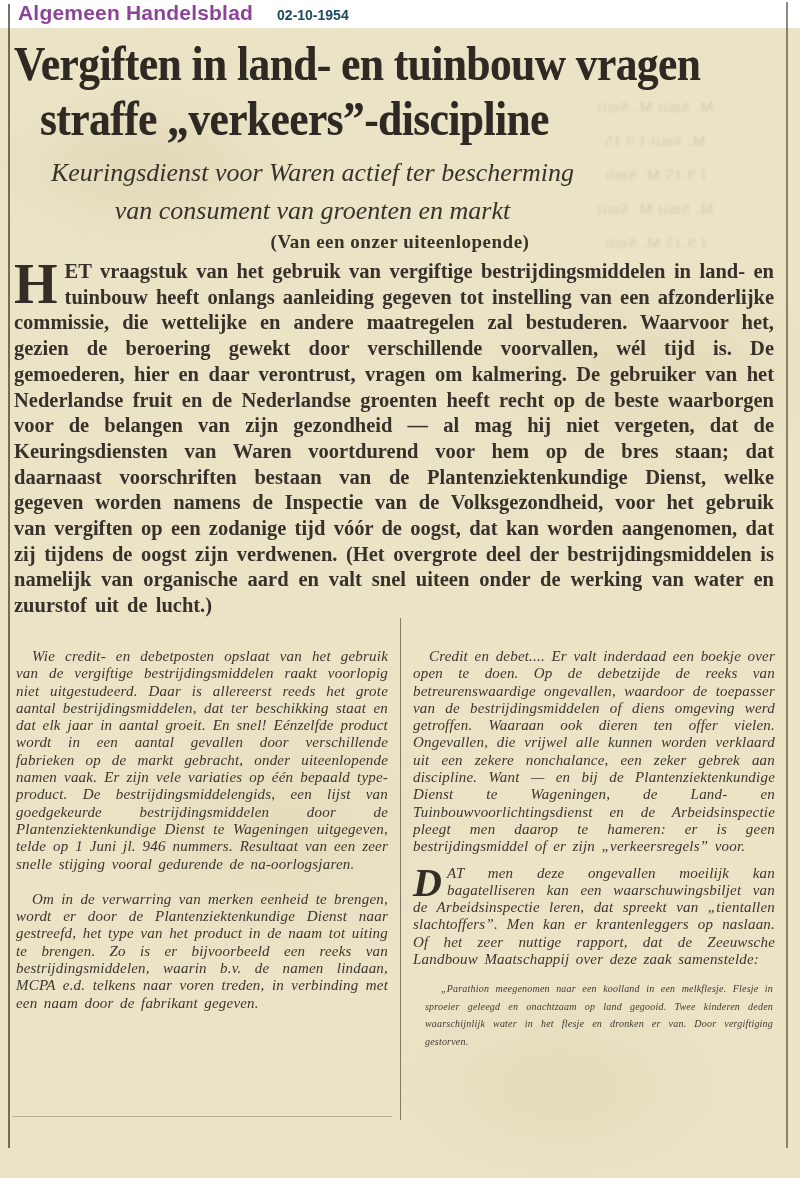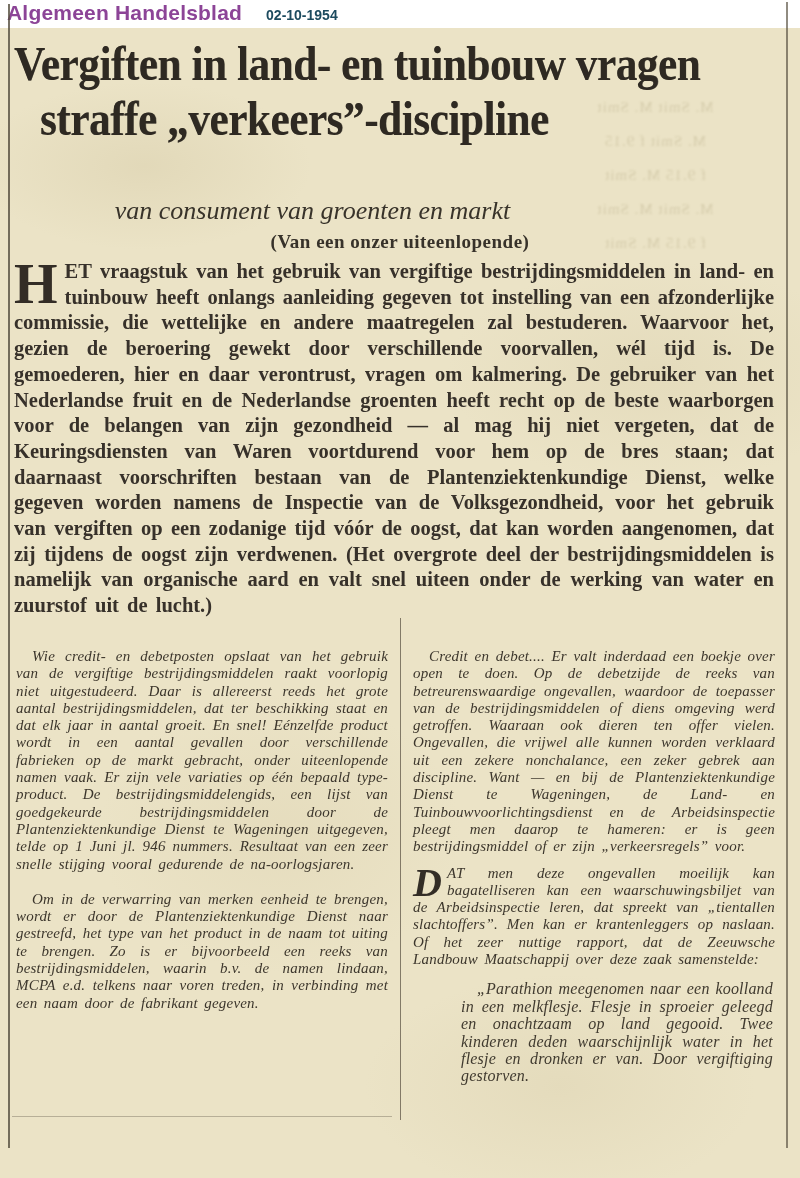--- a/index.html
+++ b/index.html
@@ -18,21 +18,21 @@
     font-family:"Liberation Serif","DejaVu Serif",serif;
     color:var(--ink);
   }
   
   .src-header{
     position:absolute;top:0;left:0;width:800px;height:28px;background:#ffffff;
     display:flex;align-items:baseline;
     font-family:"Liberation Sans","DejaVu Sans",sans-serif;
   }
   .pub-name{
-    margin-left:7px;font-size:21px;font-weight:bold;color:var(--publication-name);
+    margin-left:18px;font-size:21px;font-weight:bold;color:var(--publication-name);
     letter-spacing:0.2px;line-height:26px;
   }
   .pub-date{
     margin-left:24px;font-size:14px;font-weight:bold;color:var(--date);
   }
   
   .paper{
     position:absolute;top:28px;left:0;width:800px;height:1150px;
     background:
       radial-gradient(ellipse 240px 120px at 18% 12%, rgba(199,186,146,0.25), rgba(0,0,0,0) 70%),
@@ -91,22 +91,22 @@
   .col p{text-indent:16px;font-style:italic;}
   .col-left{left:16px;width:372px;}
   .col-right{left:413px;width:362px;}
   .col .para2{margin-top:18px;}
   .col-right .dc-para{margin-top:9px;text-indent:0;}
   .dc-para .dropcap{
     float:left;font-size:40px;line-height:33px;padding:1px 5px 0 0;
     font-weight:bold;color:#332d26;
   }
   .quote{
-    margin-top:12px;margin-left:48px;margin-right:2px;
-    font-size:16px;line-height:17.4px;text-indent:12px;
+    margin-top:12px;margin-left:12px;margin-right:2px;
+    font-size:10px;line-height:17.4px;text-indent:12px;
     text-align:justify;word-spacing:1.5px;color:#403a2f;
   }
 </style>
 </head>
 <body>
 
 <div class="stage">
 
   <div class="src-header">
     <span class="pub-name">Algemeen Handelsblad</span>
@@ -127,21 +127,21 @@
   <div class="rule-end"></div>
 
   <div class="paper-content" style="position:absolute;top:28px;left:0;width:800px;height:1150px;padding-left:30px;">
 
     <h1 class="headline">
       <span class="hl hl1">Vergiften in land- en tuinbouw vragen</span><br>
       <span class="hl hl2">straffe „verkeers”-discipline</span>
     </h1>
 
     <div class="subtitle">
-      <br>
+      <span>Keuringsdienst voor Waren actief ter bescherming</span><br>
       <span>van consument van groenten en markt</span>
     </div>
 
     <div class="byline">(Van een onzer uiteenlopende)</div>
 
     <div class="lead">
       <span class="dropcap">H</span><span>ET vraagstuk van het gebruik van vergiftige bestrijdingsmiddelen in land- en tuinbouw heeft onlangs aanleiding gegeven tot instelling van een afzonderlijke commissie, die wettelijke en andere maatregelen zal bestuderen. Waarvoor het, gezien de beroering gewekt door verschillende voorvallen, wél tijd is. De gemoederen, hier en daar verontrust, vragen om kalmering. De gebruiker van het Nederlandse fruit en de Nederlandse groenten heeft recht op de beste waarborgen voor de belangen van zijn gezondheid — al mag hij niet vergeten, dat de Keuringsdiensten van Waren voortdurend voor hem op de bres staan; dat daarnaast voorschriften bestaan van de Plantenziektenkundige Dienst, welke gegeven worden namens de Inspectie van de Volksgezondheid, voor het gebruik van vergiften op een zodanige tijd vóór de oogst, dat kan worden aangenomen, dat zij tijdens de oogst zijn verdwenen. (Het overgrote deel der bestrijdingsmiddelen is namelijk van organische aard en valt snel uiteen onder de werking van water en zuurstof uit de lucht.)</span>
     </div>
 
     <div class="col col-left">

